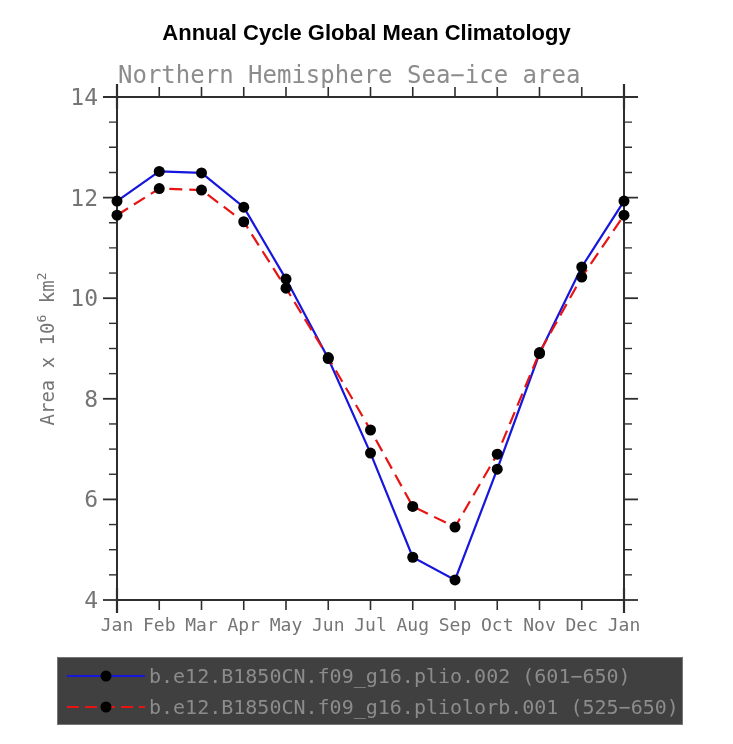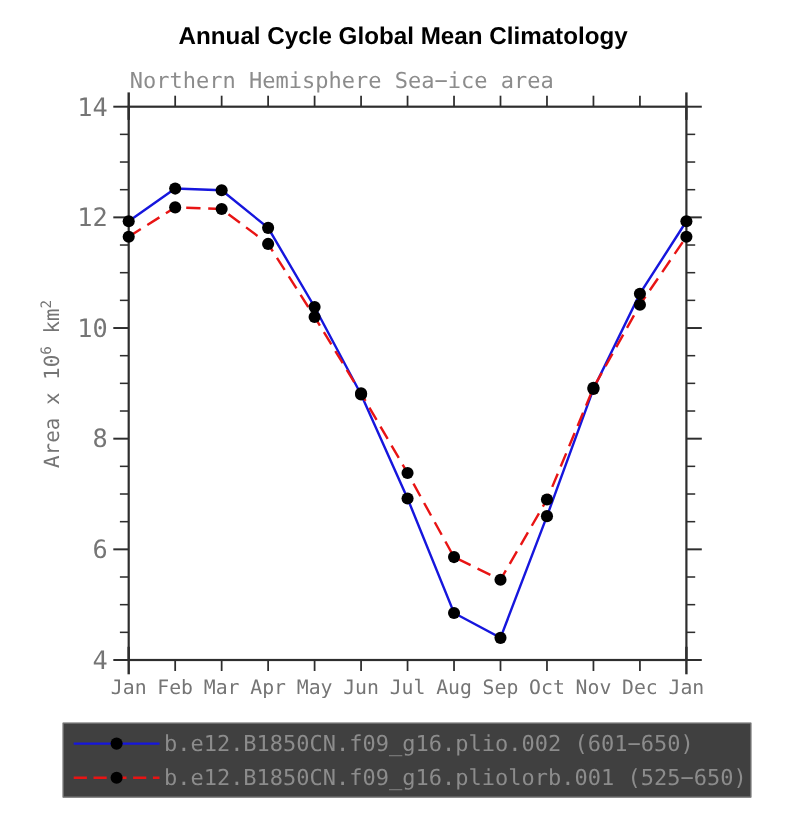--- a/index.html
+++ b/index.html
@@ -1,20 +1,20 @@
 <!DOCTYPE html>
 <html><head>
 <meta charset="utf-8">
 <style>
   html,body{margin:0;padding:0;background:#ffffff;}
   .page{position:relative;width:733px;height:744px;background:#ffffff;overflow:hidden;
-        font-family:"DejaVu Sans Mono", monospace;}
+        font-family:"DejaVu Sans Mono", monospace;border-radius:13px;}
   .title{position:absolute;top:20px;left:0;width:733px;text-align:center;
          font-family:"Liberation Sans", sans-serif;font-weight:bold;font-size:22px;color:#000000;}
-  .subtitle{position:absolute;top:61px;left:118px;font-size:20px;color:#8c8c8c;white-space:pre;}
+  .subtitle{position:absolute;top:61px;left:118px;font-size:24px;color:#8c8c8c;white-space:pre;}
   #plot{position:absolute;top:0;left:0;}
   .legend{position:absolute;left:57px;top:657px;width:624px;height:66px;
           border:1.5px solid #767676;background:#404040;display:flex;flex-direction:column;
           justify-content:center;}
   .legend-row{display:flex;align-items:center;height:31px;padding-left:7px;}
   .legend-sample{flex:0 0 84px;height:24px;}
   .legend-label{font-size:20px;color:#8c8c8c;white-space:pre;line-height:24px;}
 </style>
 </head>
 <body>

